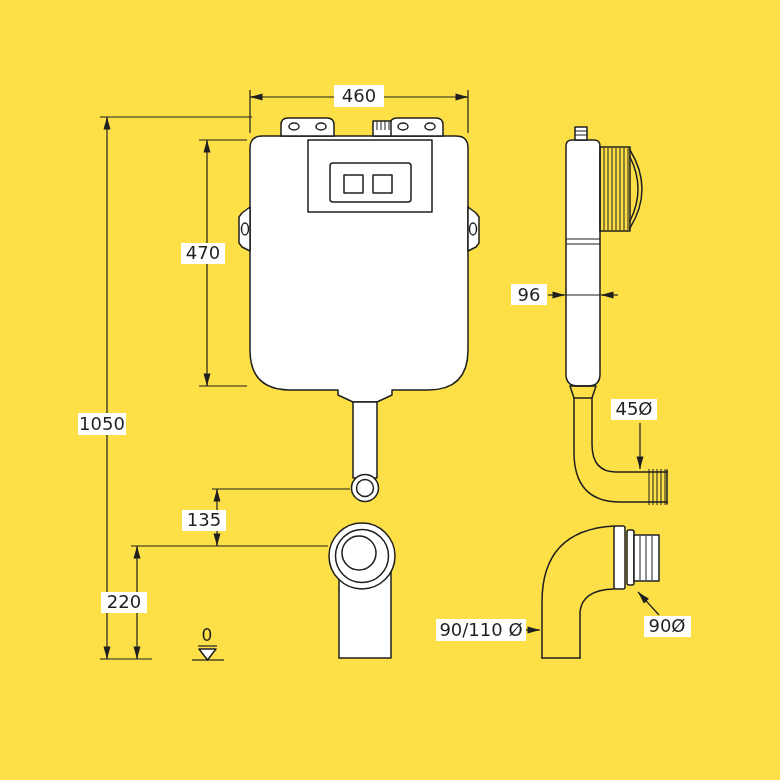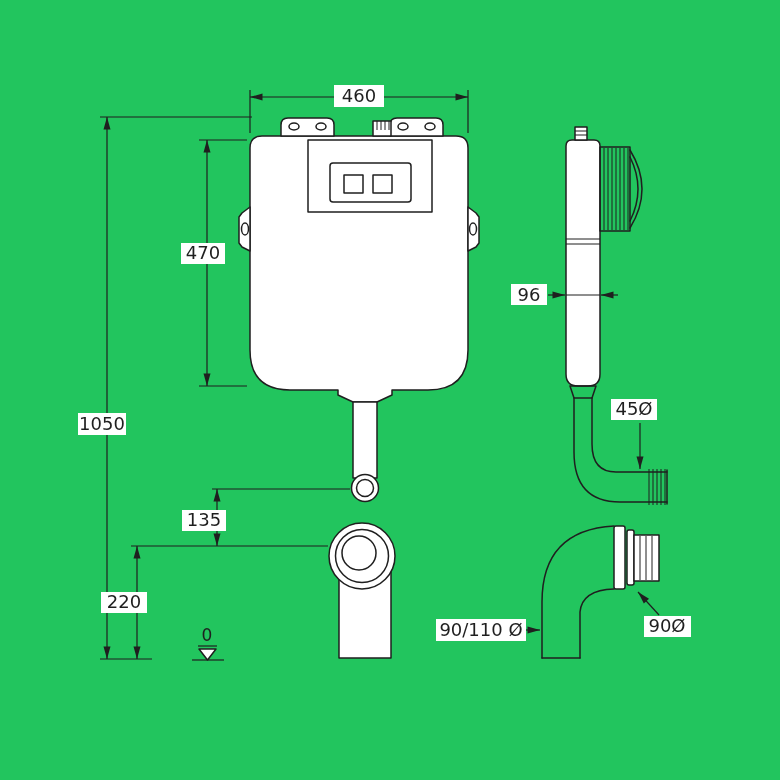--- a/index.html
+++ b/index.html
@@ -1,16 +1,16 @@
 <!DOCTYPE html>
 <html><head>
 <meta charset="utf-8">
 <style>
   html,body{margin:0;padding:0;background:#ffffff;}
-  .page{width:780px;height:780px;background:#22c55e;position:relative;overflow:hidden;}
+  .page{width:780px;height:780px;background:#fde047;position:relative;overflow:hidden;}
   svg{display:block;}
   .ln{stroke:#1f1f1f;stroke-width:1.5;fill:none;stroke-linecap:round;stroke-linejoin:round;}
   .lnf{stroke:#1f1f1f;stroke-width:1.5;fill:#ffffff;stroke-linejoin:round;}
   .thin{stroke:#1f1f1f;stroke-width:1;fill:none;}
   .dim{stroke:#1f1f1f;stroke-width:1.2;fill:none;}
   .hatch{stroke:#1f1f1f;stroke-width:1;fill:none;}
   .bg{fill:#ffffff;stroke:none;}
   .txt{font-family:"DejaVu Sans","Liberation Sans",sans-serif;font-size:18px;fill:#1f1f1f;text-anchor:middle;}
   .txts{font-family:"DejaVu Sans","Liberation Sans",sans-serif;font-size:17px;fill:#1f1f1f;text-anchor:middle;}
 </style>

